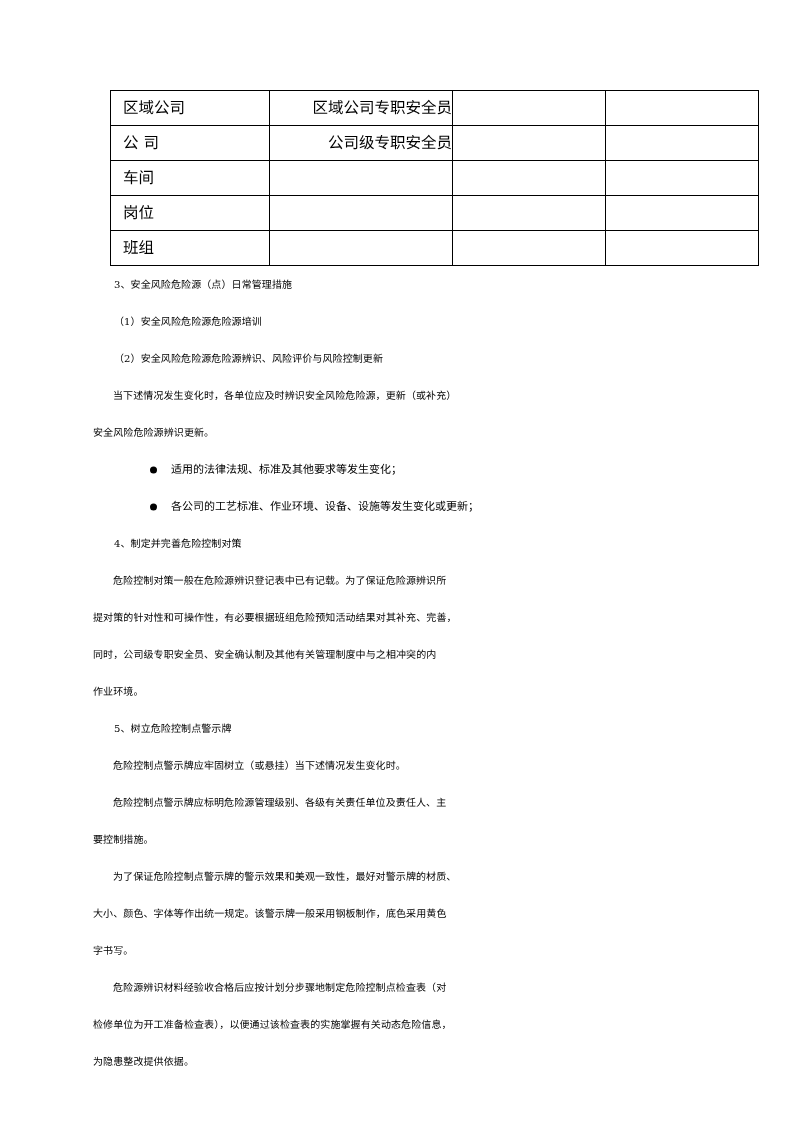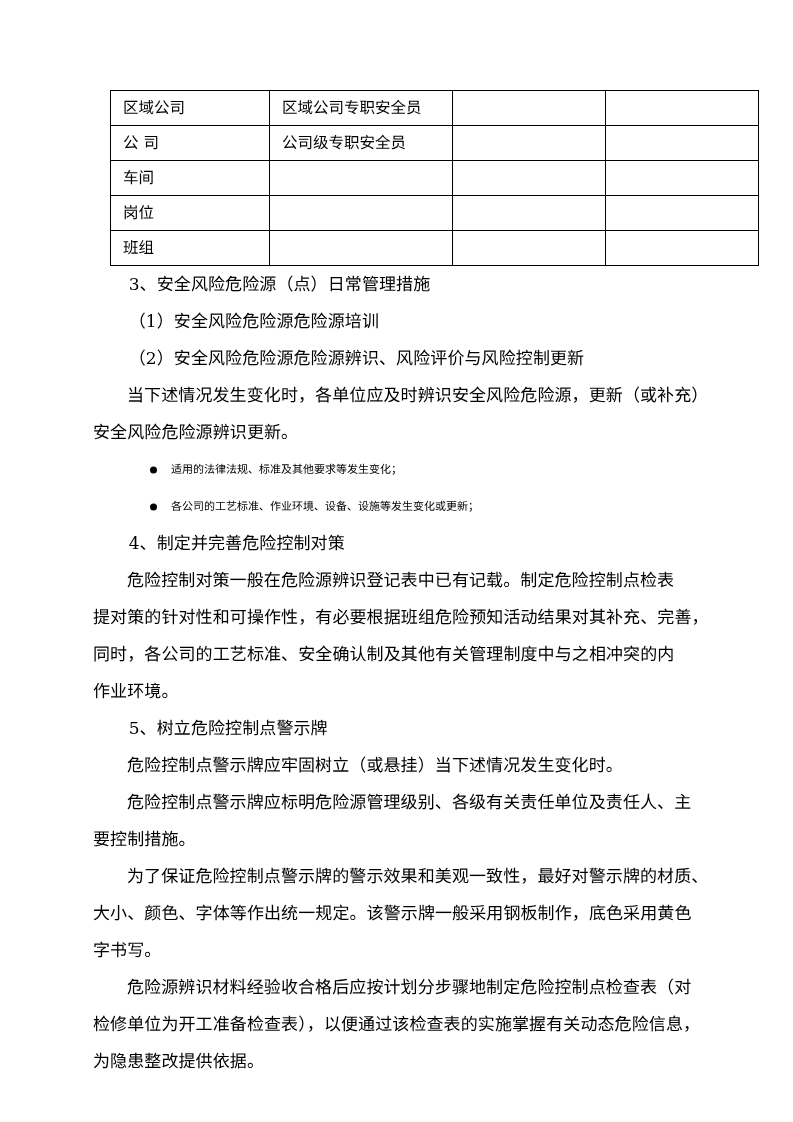--- a/index.html
+++ b/index.html
@@ -40,33 +40,33 @@
     height: 34px;
     padding: 0 0 0 12px;
     font-size: 15.5px;
     line-height: 34px;
     vertical-align: middle;
     font-family: "DejaVu Serif", "Liberation Serif", serif;
     white-space: nowrap;
     overflow: hidden;
   }
   .col-1 { width: 146px; }
-  .col-2 { width: 170px; }
+  .col-2 { width: 170px; text-align: right; }
   .col-3 { width: 140px; }
   .col-4 { width: 140px; }
 
   
   .content {
     position: absolute;
     left: 93px;
     top: 266px;
     width: 618px;
   }
   .line {
-    font-size: 17px;
+    font-size: 10px;
     line-height: 37px;
     letter-spacing: 0.1px;
     white-space: nowrap;
     font-family: "DejaVu Serif", "Liberation Serif", serif;
   }
   .indent-2 { text-indent: 2em; }
   .indent-heading { padding-left: 2.1em; }
 
   .bullet-line {
     font-size: 11px;
@@ -139,23 +139,23 @@
     <div class="bullet-line">
       <span class="bullet-dot"></span>
       <span>适用的法律法规、标准及其他要求等发生变化；</span>
     </div>
     <div class="bullet-line">
       <span class="bullet-dot"></span>
       <span>各公司的工艺标准、作业环境、设备、设施等发生变化或更新；</span>
     </div>
 
     <div class="line indent-heading">4、制定并完善危险控制对策</div>
-    <div class="line indent-2">危险控制对策一般在危险源辨识登记表中已有记载。制定危险控制点检表</div>
+    <div class="line indent-2">危险控制对策一般在危险源辨识登记表中已有记载。为了保证危险源辨识所</div>
     <div class="line">提对策的针对性和可操作性，有必要根据班组危险预知活动结果对其补充、完善，</div>
-    <div class="line">同时，各公司的工艺标准、安全确认制及其他有关管理制度中与之相冲突的内</div>
+    <div class="line">同时，公司级专职安全员、安全确认制及其他有关管理制度中与之相冲突的内</div>
     <div class="line">作业环境。</div>
 
     <div class="line indent-heading">5、树立危险控制点警示牌</div>
     <div class="line indent-2">危险控制点警示牌应牢固树立（或悬挂）当下述情况发生变化时。</div>
     <div class="line indent-2">危险控制点警示牌应标明危险源管理级别、各级有关责任单位及责任人、主</div>
     <div class="line">要控制措施。</div>
     <div class="line indent-2">为了保证危险控制点警示牌的警示效果和美观一致性，最好对警示牌的材质、</div>
     <div class="line">大小、颜色、字体等作出统一规定。该警示牌一般采用钢板制作，底色采用黄色</div>
     <div class="line">字书写。</div>
 

